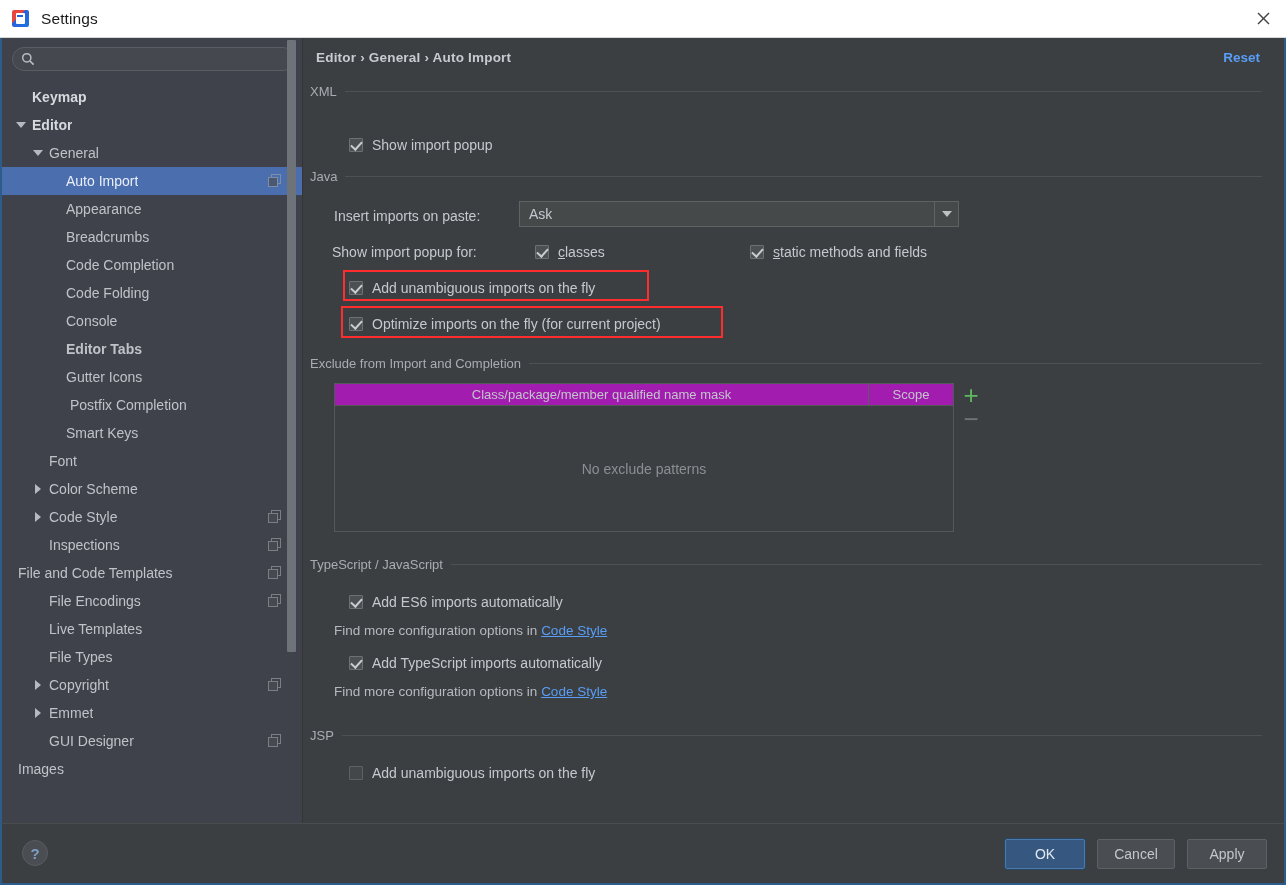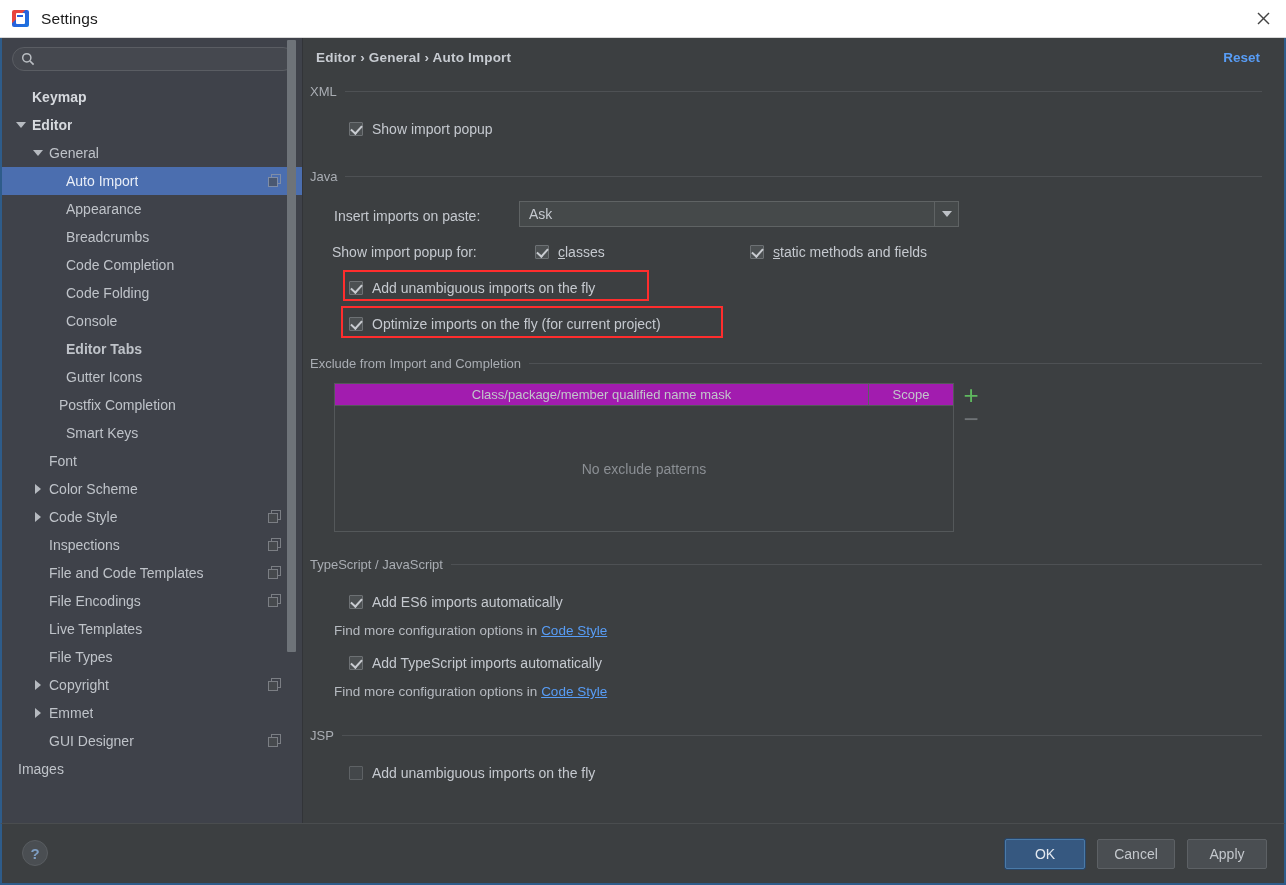--- a/index.html
+++ b/index.html
@@ -278,21 +278,21 @@
             <span class="row-label">Console</span>
           </div>
           <div class="tree-row" style="padding-left: 48px; font-weight: bold;">
             <span class="twisty"></span>
             <span class="row-label">Editor Tabs</span>
           </div>
           <div class="tree-row" style="padding-left: 48px;">
             <span class="twisty"></span>
             <span class="row-label">Gutter Icons</span>
           </div>
-          <div class="tree-row" style="padding-left: 41px;">
+          <div class="tree-row" style="padding-left: 52px;">
             <span class="twisty"></span>
             <span class="row-label">Postfix Completion</span>
           </div>
           <div class="tree-row" style="padding-left: 48px;">
             <span class="twisty"></span>
             <span class="row-label">Smart Keys</span>
           </div>
           <div class="tree-row" style="padding-left: 31px;">
             <span class="twisty"></span>
             <span class="row-label">Font</span>
@@ -310,21 +310,21 @@
               </svg></span>
           </div>
           <div class="tree-row" style="padding-left: 31px;">
             <span class="twisty"></span>
             <span class="row-label">Inspections</span>
             <span class="copy-icon"><svg viewBox="0 0 13 13" width="13" height="13">
                 <rect x="3.5" y="0.5" width="9" height="9" fill="none" stroke="#9b9fa4"></rect>
                 <rect x="0.5" y="3.5" width="9" height="9" fill="#4a4d50" stroke="#9b9fa4"></rect>
               </svg></span>
           </div>
-          <div class="tree-row" style="padding-left: 31px;">
+          <div class="tree-row" style="">
             <span class="twisty"></span>
             <span class="row-label">File and Code Templates</span>
             <span class="copy-icon"><svg viewBox="0 0 13 13" width="13" height="13">
                 <rect x="3.5" y="0.5" width="9" height="9" fill="none" stroke="#9b9fa4"></rect>
                 <rect x="0.5" y="3.5" width="9" height="9" fill="#4a4d50" stroke="#9b9fa4"></rect>
               </svg></span>
           </div>
           <div class="tree-row" style="padding-left: 31px;">
             <span class="twisty"></span>
             <span class="row-label">File Encodings</span>
@@ -375,21 +375,21 @@
 
       <div class="breadcrumb">Editor › General › Auto Import</div>
       <div class="reset-link">Reset</div>
 
       <div class="section" style="top:45px;">
         <div class="sec-header">
           <span class="sec-title">XML</span>
           <span class="sec-rule"></span>
         </div>
       </div>
-      <div class="cb-row" style="position:absolute; left:45px; top:80px;">
+      <div class="cb-row" style="position:absolute; left:45px; top:96px;">
         <span class="checkbox checked"></span>
         <span class="cb-label">Show import popup</span>
       </div>
 
       <div class="section" style="top:130px;">
         <div class="sec-header">
           <span class="sec-title">Java</span>
           <span class="sec-rule"></span>
         </div>
       </div>

